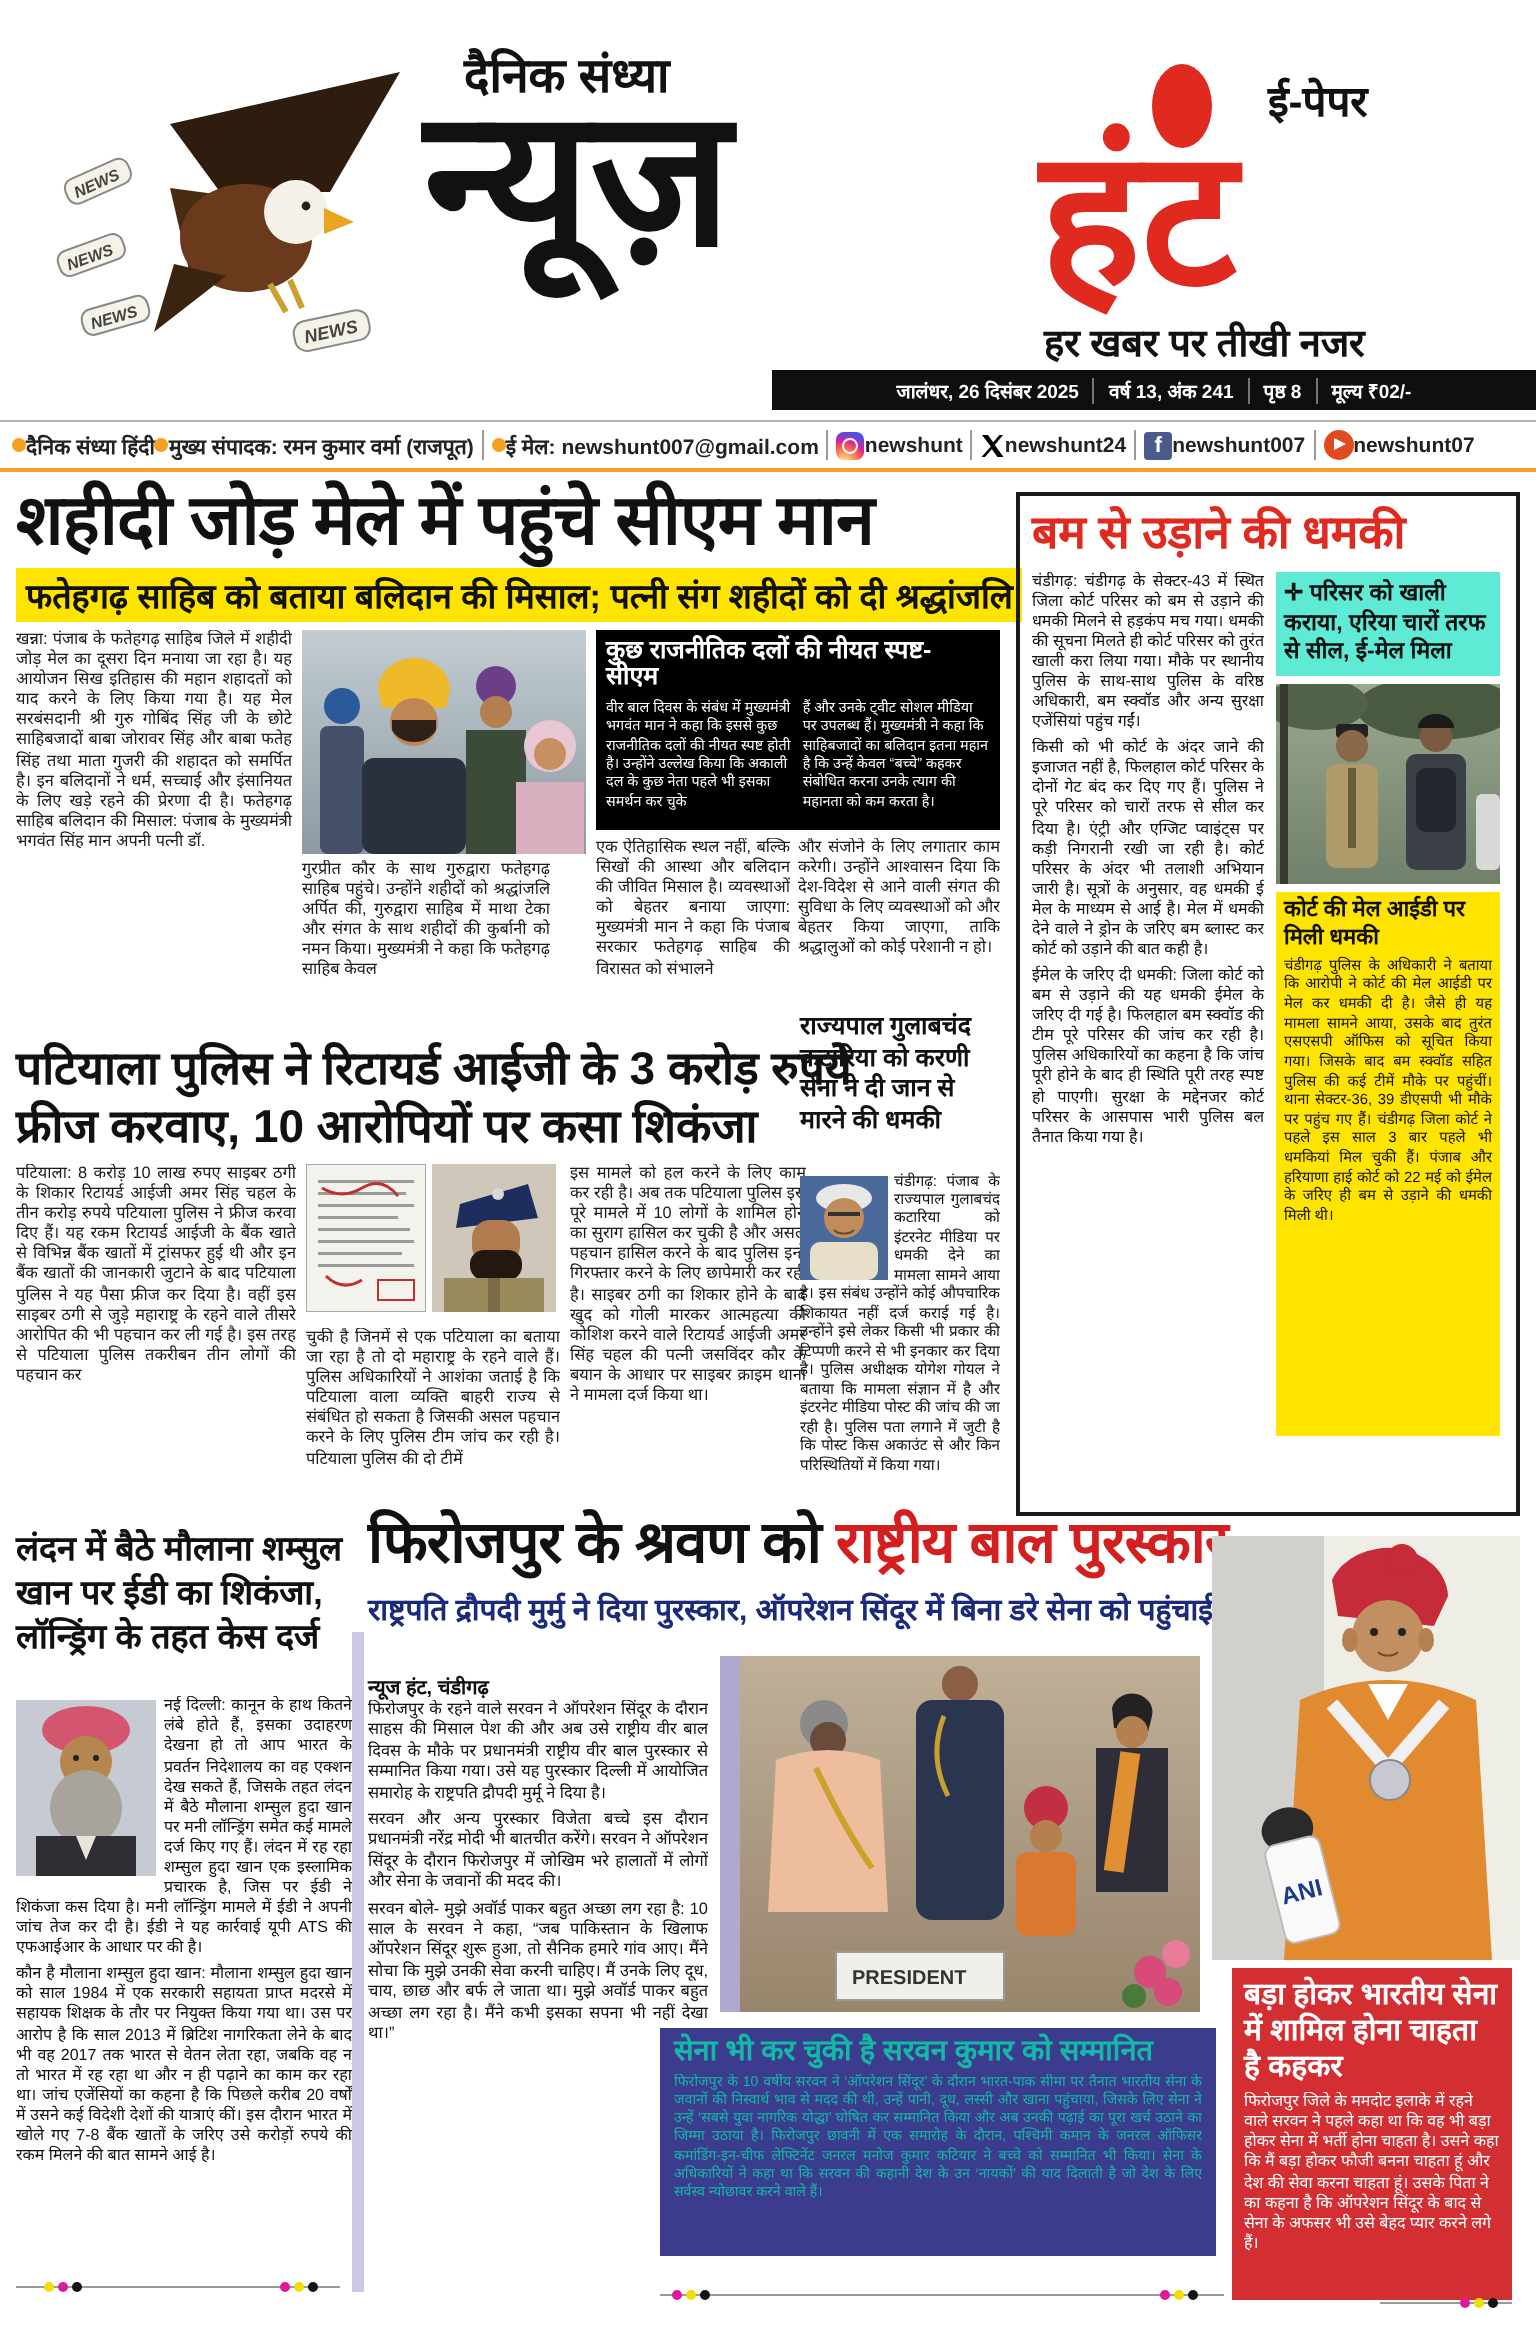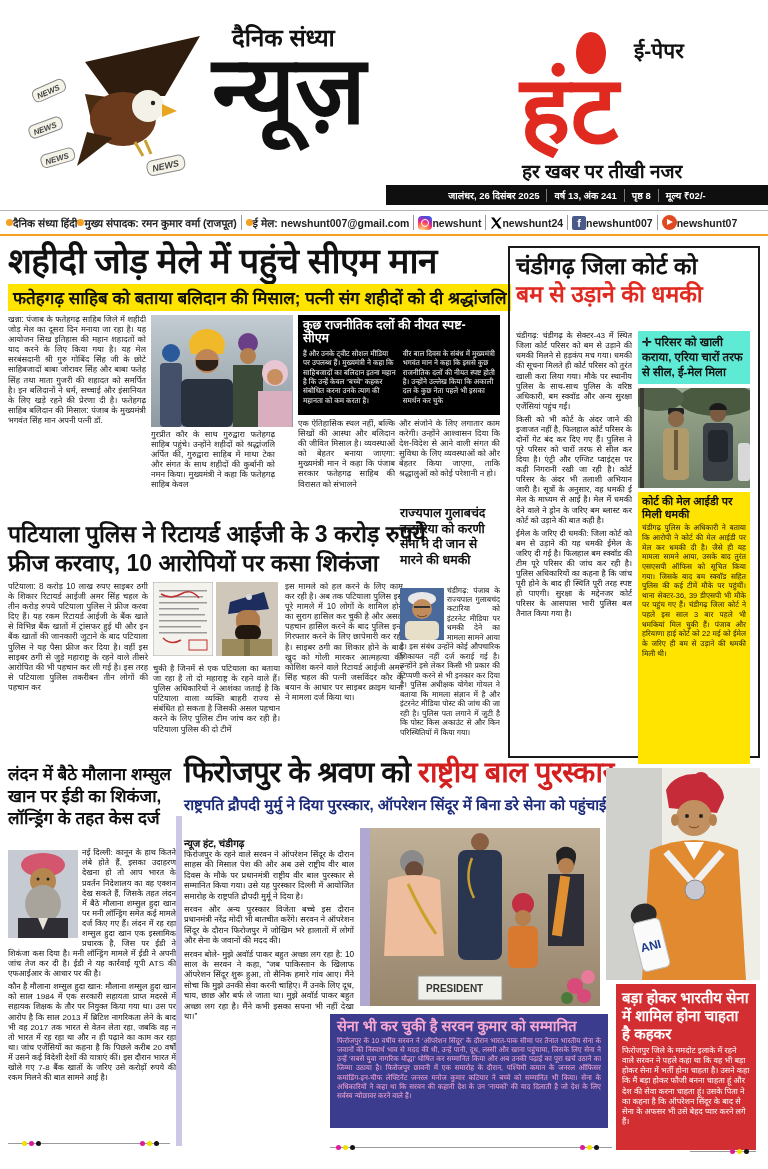--- a/index.html
+++ b/index.html
@@ -54,21 +54,21 @@
   .l-box-title{font-size:12.5px;font-weight:bold;margin-bottom:3px;line-height:1.1}
   .l-box-cols{display:flex;gap:6px}
   .l-box-cols p{font-size:7.2px;line-height:1.3;color:#fff;margin:0}
   .l-c3{left:290px;top:104px;width:97px;height:86px}
   .l-c4{left:391px;top:104px;width:101px;height:86px}
 
   
   .court{left:508px;top:246px;width:252px;height:512px;border:2px solid #1a1a1a;padding:5px 6px}
   .court-h1{font-size:23px;font-weight:bold;line-height:1.2;white-space:nowrap}
   .court-h2{font-size:23px;font-weight:bold;line-height:1.2;color:#e02a20;white-space:nowrap}
-  .court-cols{display:flex;gap:6px;margin-top:23px}
+  .court-cols{display:flex;gap:6px;margin-top:5px}
   .court-left{width:116px;height:438px;overflow:hidden}
   .court-left p{font-size:8px;line-height:1.26}
   .court-right{width:112px}
   .hlbox{background:#5eead4;font-size:11.5px;font-weight:bold;line-height:1.3;padding:4px}
   .court-photo{width:112px;height:100px;margin-top:4px;display:block}
   .capbox{background:#ffe400;margin-top:4px;padding:3px 4px;height:272px;overflow:hidden}
   .capbox-title{font-size:11px;font-weight:bold;line-height:1.2;margin-bottom:2px}
   .capbox-body{font-size:7.4px;line-height:1.3;text-align:justify}
 
   
@@ -96,21 +96,21 @@
 
   
   .award{left:184px;top:756px;width:578px;height:404px}
   .aw-h{font-size:29px;font-weight:bold;line-height:1.15;white-space:nowrap;letter-spacing:-.5px}
   .aw-red{color:#d31f1f}
   .aw-sub{font-size:15px;font-weight:bold;color:#1b2a7a;margin-top:5px;white-space:nowrap}
   .aw-byline{left:0;top:80px;font-size:10px;font-weight:bold}
   .aw-body{left:0;top:94px;width:170px;height:258px;overflow:hidden}
   .aw-body p{font-size:8.2px;line-height:1.27}
   .aw-photo{left:176px;top:72px;width:240px;height:178px}
-  .aw-blue{left:146px;top:258px;width:278px;height:114px;background:#3c3c8e;color:#f9a8d4;padding:4px 7px}
+  .aw-blue{left:146px;top:258px;width:278px;height:114px;background:#3c3c8e;color:#14b8a6;padding:4px 7px}
   .aw-blue-title{font-size:14.5px;font-weight:bold;line-height:1.15;margin-bottom:2px}
   .aw-blue-body{font-size:7.1px;line-height:1.3;text-align:justify;overflow:hidden;height:84px}
   .aw-boy{left:422px;top:12px;width:154px;height:212px}
   .aw-redbox{left:432px;top:228px;width:140px;height:166px;background:#d32f33;color:#fff;padding:5px 6px}
   .aw-red-title{font-size:15px;font-weight:bold;line-height:1.2;margin-bottom:3px}
   .aw-red-body{font-size:8px;line-height:1.27;overflow:hidden;height:104px}
 
   
   .reg{position:absolute;height:1px;background:#9a9a9a}
   .dot{width:5px;height:5px;border-radius:50%;position:absolute;top:-2px}
@@ -209,31 +209,30 @@
           <circle cx="97" cy="41" r="8" fill="#b5804f"></circle>
         <rect x="82" y="50" width="30" height="62" fill="#3c4a3a"></rect>
         <circle cx="124" cy="58" r="13" fill="#e9c6d4"></circle>
           <circle cx="124" cy="62" r="8" fill="#c89060"></circle>
         <rect x="107" y="76" width="34" height="36" fill="#d9aebf"></rect>
       </svg>
       <p class="abs l-c2 body-txt jt">गुरप्रीत कौर के साथ गुरुद्वारा फतेहगढ़ साहिब पहुंचे। उन्होंने शहीदों को श्रद्धांजलि अर्पित की, गुरुद्वारा साहिब में माथा टेका और संगत के साथ शहीदों की कुर्बानी को नमन किया। मुख्यमंत्री ने कहा कि फतेहगढ़ साहिब केवल</p>
       <div class="abs l-box">
         <div class="l-box-title">कुछ राजनीतिक दलों की नीयत स्पष्ट- सीएम</div>
         <div class="l-box-cols">
+          <p>वीर बाल दिवस के संबंध में मुख्यमंत्री भगवंत मान ने कहा कि इससे कुछ राजनीतिक दलों की नीयत स्पष्ट होती है। उन्होंने उल्लेख किया कि अकाली दल के कुछ नेता पहले भी इसका समर्थन कर चुके</p>
           <p>हैं और उनके ट्वीट सोशल मीडिया पर उपलब्ध हैं। मुख्यमंत्री ने कहा कि साहिबजादों का बलिदान इतना महान है कि उन्हें केवल “बच्चे” कहकर संबोधित करना उनके त्याग की महानता को कम करता है।</p>
-          <p>वीर बाल दिवस के संबंध में मुख्यमंत्री भगवंत मान ने कहा कि इससे कुछ राजनीतिक दलों की नीयत स्पष्ट होती है। उन्होंने उल्लेख किया कि अकाली दल के कुछ नेता पहले भी इसका समर्थन कर चुके</p>
         </div>
       </div>
       <p class="abs l-c3 body-txt jt">एक ऐतिहासिक स्थल नहीं, बल्कि सिखों की आस्था और बलिदान की जीवित मिसाल है। व्यवस्थाओं को बेहतर बनाया जाएगा: मुख्यमंत्री मान ने कहा कि पंजाब सरकार फतेहगढ़ साहिब की विरासत को संभालने</p>
       <p class="abs l-c4 body-txt jt">और संजोने के लिए लगातार काम करेगी। उन्होंने आश्वासन दिया कि देश-विदेश से आने वाली संगत की सुविधा के लिए व्यवस्थाओं को और बेहतर किया जाएगा, ताकि श्रद्धालुओं को कोई परेशानी न हो।</p>
     </div>
   </section>
 
   <section class="abs court">
-    <div class="court-h1">चंडीगढ़ जिला कोर्ट को</div>
     <div class="court-h2">बम से उड़ाने की धमकी</div>
     <div class="court-cols">
       <div class="court-left jt">
         <p>चंडीगढ़: चंडीगढ़ के सेक्टर-43 में स्थित जिला कोर्ट परिसर को बम से उड़ाने की धमकी मिलने से हड़कंप मच गया। धमकी की सूचना मिलते ही कोर्ट परिसर को तुरंत खाली करा लिया गया। मौके पर स्थानीय पुलिस के साथ-साथ पुलिस के वरिष्ठ अधिकारी, बम स्क्वॉड और अन्य सुरक्षा एजेंसियां पहुंच गईं।</p>
         <p>किसी को भी कोर्ट के अंदर जाने की इजाजत नहीं है, फिलहाल कोर्ट परिसर के दोनों गेट बंद कर दिए गए हैं। पुलिस ने पूरे परिसर को चारों तरफ से सील कर दिया है। एंट्री और एग्जिट प्वाइंट्स पर कड़ी निगरानी रखी जा रही है। कोर्ट परिसर के अंदर भी तलाशी अभियान जारी है। सूत्रों के अनुसार, वह धमकी ई मेल के माध्यम से आई है। मेल में धमकी देने वाले ने ड्रोन के जरिए बम ब्लास्ट कर कोर्ट को उड़ाने की बात कही है।</p>
         <p>ईमेल के जरिए दी धमकी: जिला कोर्ट को बम से उड़ाने की यह धमकी ईमेल के जरिए दी गई है। फिलहाल बम स्क्वॉड की टीम पूरे परिसर की जांच कर रही है। पुलिस अधिकारियों का कहना है कि जांच पूरी होने के बाद ही स्थिति पूरी तरह स्पष्ट हो पाएगी। सुरक्षा के मद्देनजर कोर्ट परिसर के आसपास भारी पुलिस बल तैनात किया गया है।</p>
       </div>
       <div class="court-right">
         <div class="hlbox">
           <span>✛</span>

